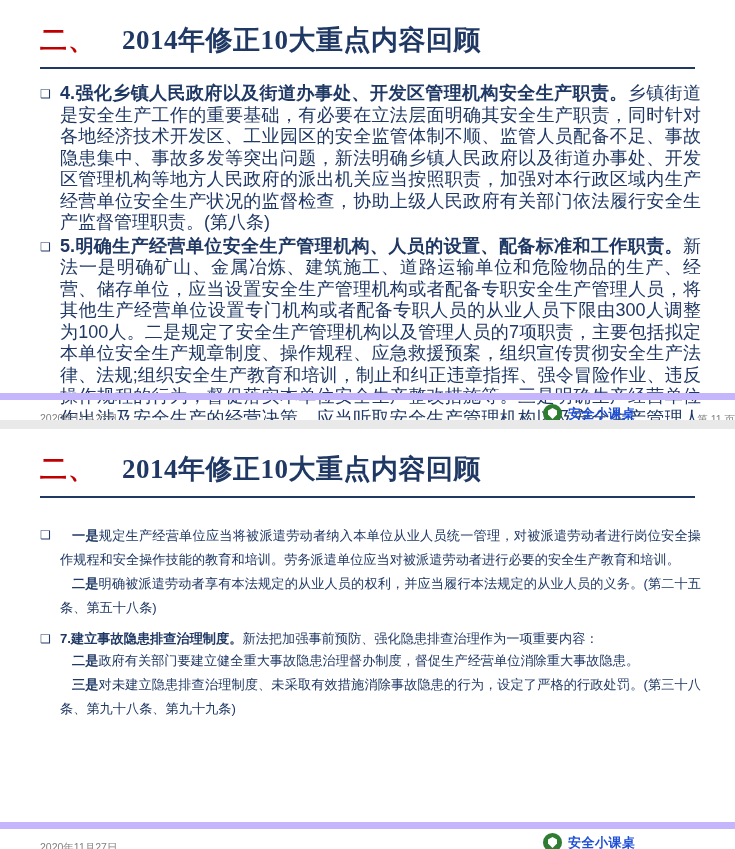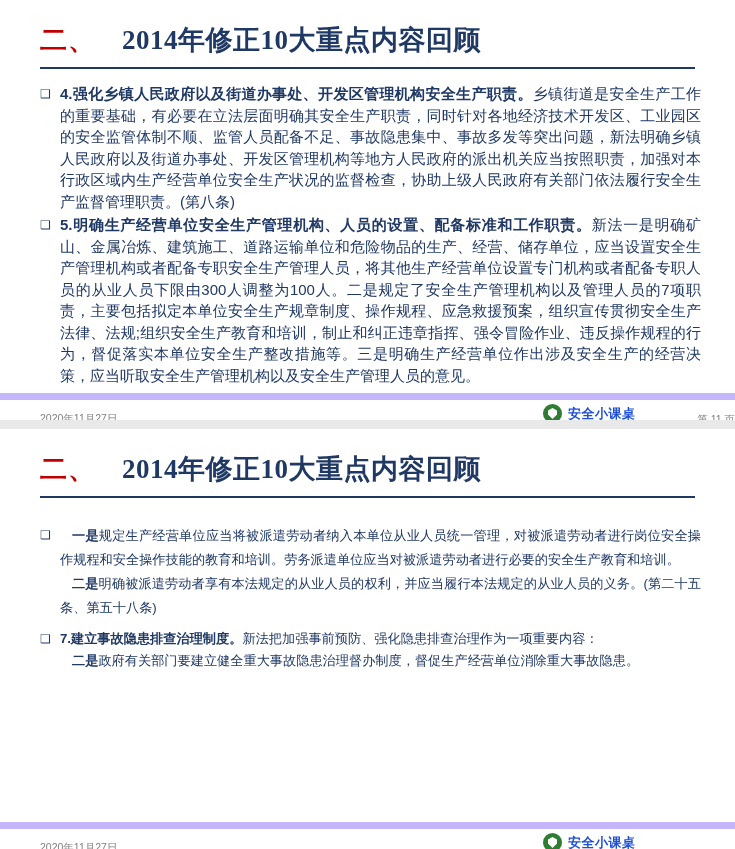--- a/index.html
+++ b/index.html
@@ -71,21 +71,21 @@
     flex: 1 1 auto;
   }
   .heading-line {
     color: #1f3864;
     font-weight: bold;
     font-size: 13.2px;
     line-height: 21px;
   }
   .para {
     color: #1f3864;
-    font-size: 15px;
+    font-size: 18px;
     line-height: 21.5px;
     text-align: justify;
   }
   .bold-lead { font-weight: bold; }
 
   
   .sub-line {
     color: #1f3864;
     font-size: 13.2px;
     line-height: 24px;
@@ -221,20 +221,21 @@
           <div class="sub-line"><span class="bold-lead">一是</span><span>规定生产经营单位应当将被派遣劳动者纳入本单位从业人员统一管理，对被派遣劳动者进行岗位安全操作规程和安全操作技能的教育和培训。劳务派遣单位应当对被派遣劳动者进行必要的安全生产教育和培训。</span></div>
           <div class="sub-line"><span class="bold-lead">二是</span><span>明确被派遣劳动者享有本法规定的从业人员的权利，并应当履行本法规定的从业人员的义务。(第二十五条、第五十八条)</span></div>
         </div>
       </div>
 
       <div class="bullet-block" style="margin-top:8px;">
         <span class="bullet-marker">❑</span>
         <div class="bullet-body">
           <div class="heading-line"><span>7.建立事故隐患排查治理制度。</span><span style="font-weight:normal;">新法把加强事前预防、强化隐患排查治理作为一项重要内容：</span></div>
           <div class="sub-line"><span class="bold-lead">二是</span><span>政府有关部门要建立健全重大事故隐患治理督办制度，督促生产经营单位消除重大事故隐患。</span></div>
+          <div class="sub-line"><span class="bold-lead">三是</span><span>对未建立隐患排查治理制度、未采取有效措施消除事故隐患的行为，设定了严格的行政处罚。(第三十八条、第九十八条、第九十九条)</span></div>
         </div>
       </div>
 
     </div>
 
     <div class="footer">
       <div class="footer-date">2020年11月27日</div>
       <div class="watermark">
         <div class="wm-row">
           <span class="wm-logo"></span>

